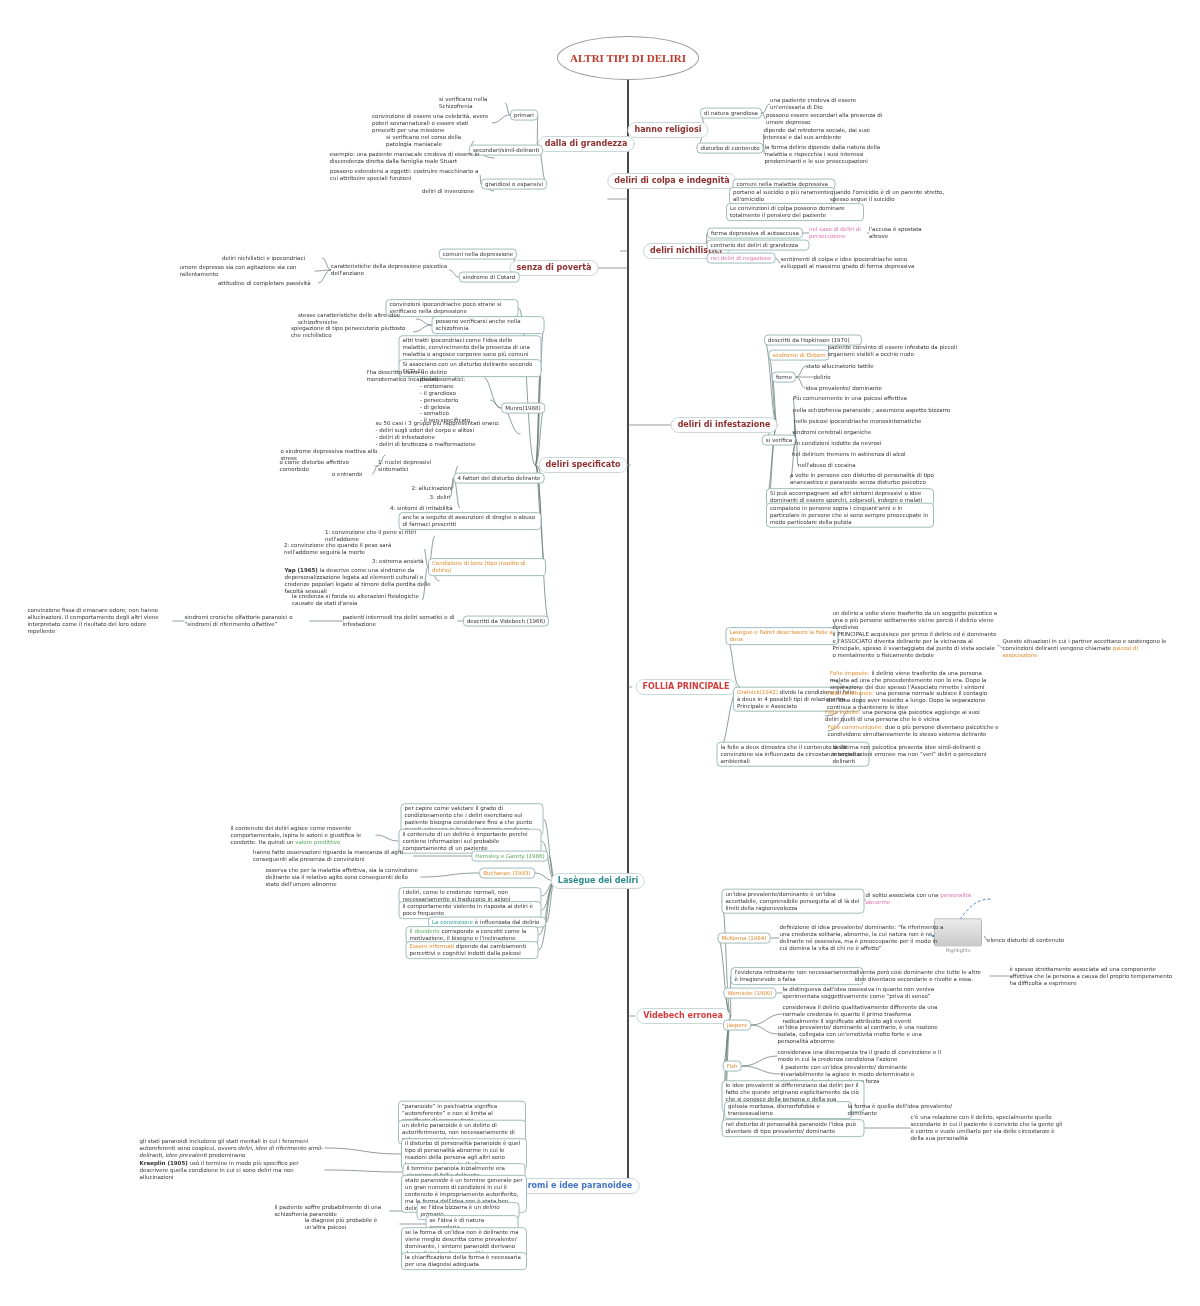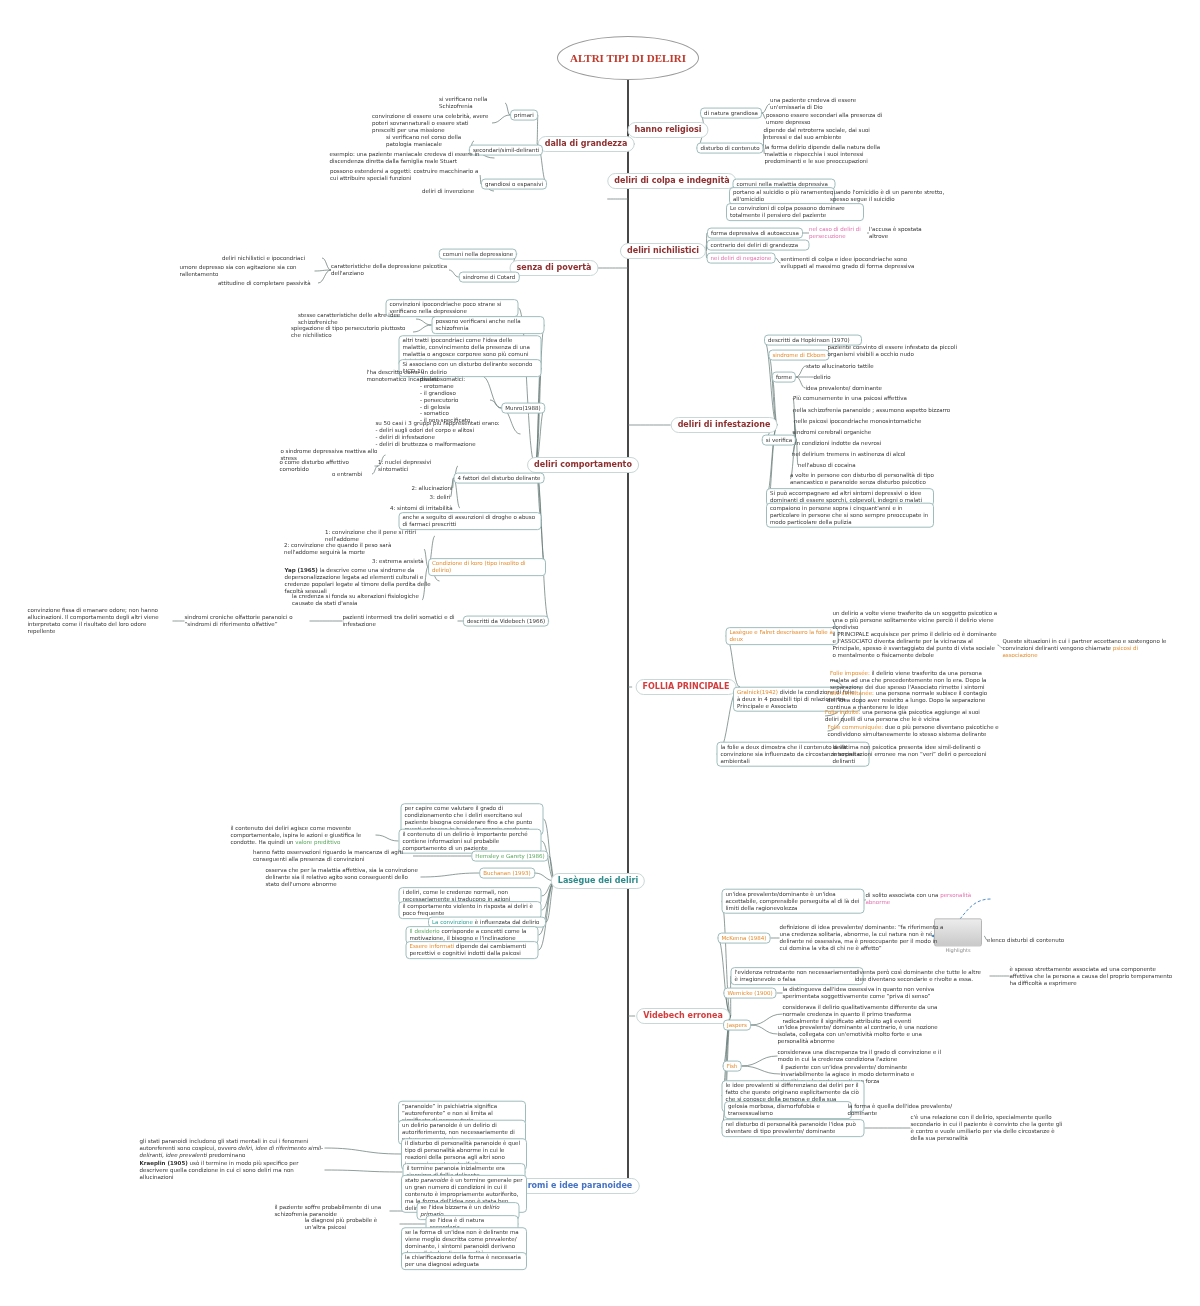--- a/index.html
+++ b/index.html
@@ -204,35 +204,35 @@
       <div class="node plain" style="left: 830px; top: 104px; width: 120px;">una paziente credeva di essere un'emissaria di Dio</div>
       <div class="node plain" style="left: 826px; top: 119px; width: 120px;">possono essere secondari alla presenza di umore depresso</div>
       <div class="node box" style="left: 730px; top: 148px;">disturbo di contenuto</div>
       <div class="node plain" style="left: 826px; top: 134px; width: 125px;">dipende dal retroterra sociale, dai suoi interessi e dal suo ambiente</div>
       <div class="node plain" style="left: 832px; top: 154px; width: 135px;">la forma delirio dipende dalla natura della malattia e rispecchia i suoi interessi predominanti e le sue preoccupazioni</div>
       <div class="node main" style="left: 672px; top: 181px; color: rgb(142, 48, 48);">deliri di colpa e indegnità</div>
       <div class="node box" style="left: 784px; top: 184px; width: 95px;">comuni nella malattia depressiva</div>
       <div class="node box" style="left: 782px; top: 196px; width: 98px;">portano al suicidio o più raramente all'omicidio</div>
       <div class="node plain" style="left: 890px; top: 196px; width: 120px;">quando l'omicidio è di un parente stretto, spesso segue il suicidio</div>
       <div class="node box" style="left: 795px; top: 212px; width: 130px;">Le convinzioni di colpa possono dominare totalmente il pensiero del paziente</div>
-      <div class="node main" style="left: 663px; top: 251px; color: rgb(142, 48, 48);">deliri nichilistici</div>
+      <div class="node main" style="left: 686px; top: 251px; color: rgb(142, 48, 48);">deliri nichilistici</div>
       <div class="node box" style="left: 755px; top: 233px; width: 88px;">forma depressiva di autoaccusa</div>
       <div class="node plain" style="left: 838px; top: 233px; width: 58px; color: rgb(224, 111, 174);">nel caso di deliri di persecuzione</div>
       <div class="node plain" style="left: 900px; top: 233px; width: 62px;">l'accusa è spostata altrove</div>
       <div class="node box" style="left: 758px; top: 245px; width: 95px;">contrario dei deliri di grandezza</div>
       <div class="node box" style="left: 741px; top: 258px; color: rgb(224, 111, 174);">nei deliri di negazione</div>
       <div class="node plain" style="left: 858px; top: 263px; width: 155px;">sentimenti di colpa e idee ipocondriache sono sviluppati al massimo grado di forma depressiva</div>
       <div class="node main" style="left: 554px; top: 268px; color: rgb(142, 48, 48);">senza di povertà</div>
       <div class="node box" style="left: 478px; top: 254px;">comuni nella depressione</div>
       <div class="node box" style="left: 489px; top: 277px;">sindrome di Cotard</div>
       <div class="node plain" style="left: 390px; top: 270px; width: 118px;">caratteristiche della depressione psicotica dell'anziano</div>
       <div class="node plain" style="left: 272px; top: 258px; width: 100px;">deliri nichilistici e ipocondriaci</div>
       <div class="node plain" style="left: 247px; top: 271px; width: 135px;">umore depresso sia con agitazione sia con rallentamento</div>
       <div class="node plain" style="left: 268px; top: 283px; width: 100px;">attitudine di completare passività</div>
-      <div class="node main" style="left: 583px; top: 465px; color: rgb(142, 48, 48);">deliri comportamento</div>
+      <div class="node main" style="left: 583px; top: 465px; color: rgb(142, 48, 48);">deliri specificato</div>
       <div class="node box" style="left: 452px; top: 308px; width: 125px;">convinzioni ipocondriache poco strane si verificano nella depressione</div>
       <div class="node box" style="left: 488px; top: 325px; width: 105px;">possono verificarsi anche nella schizofrenia</div>
       <div class="node plain" style="left: 357px; top: 319px; width: 118px;">stesse caratteristiche delle altre idee schizofreniche</div>
       <div class="node plain" style="left: 352px; top: 332px; width: 122px;">spiegazione di tipo persecutorio piuttosto che nichilistico</div>
       <div class="node box" style="left: 470px; top: 351px; width: 135px;">altri tratti ipocondriaci come l'idea delle malattie, convincimento della presenza di una malattia o angosce corporee sono più comuni del delirio</div>
       <div class="node box" style="left: 470px; top: 368px; width: 135px;">Si associano con un disturbo delirante secondo l'ICD-10</div>
       <div class="node box" style="left: 523px; top: 408px;">Munro(1988)</div>
       <div class="node plain" style="left: 424px; top: 376px; width: 115px;">l'ha descritto come un delirio monotematico incapsulato</div>
       <div class="node plain pre" style="left: 455px; top: 400px; width: 70px;">diversi somatici:
 - erotomane

